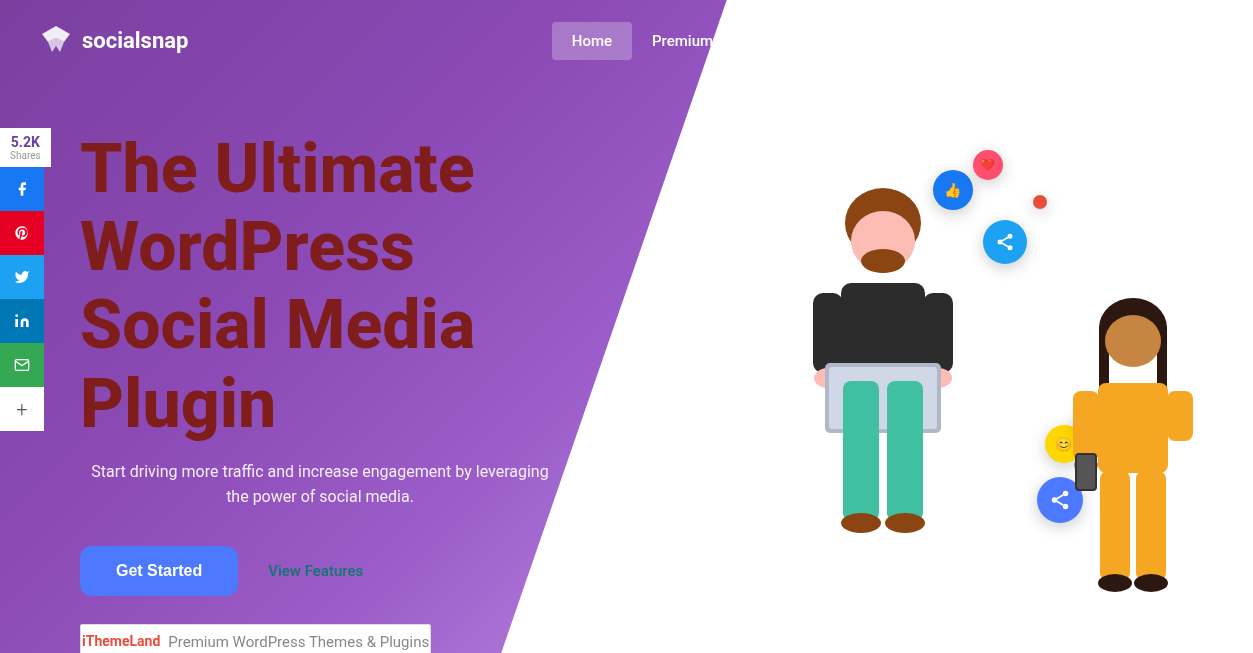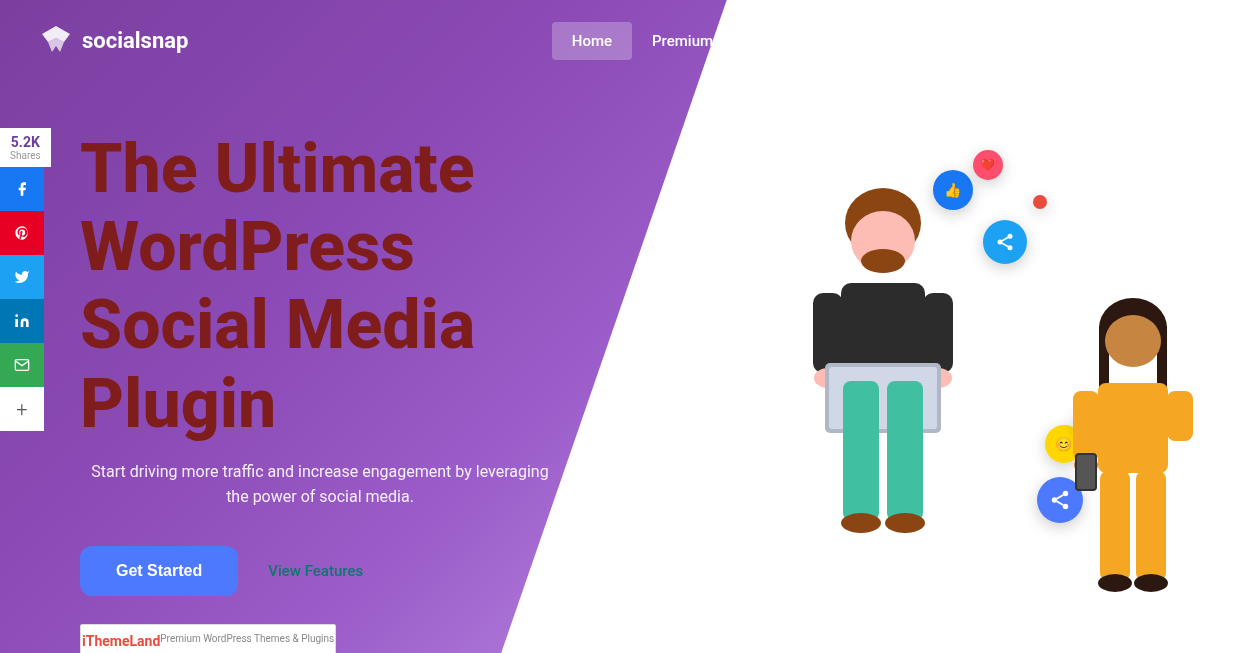--- a/index.html
+++ b/index.html
@@ -209,22 +209,23 @@
       font-size: 14px;
       font-weight: 700;
       color: #1a7abf;
     }
 
     .ithemeland-badge .badge-title span {
       color: #e74c3c;
     }
 
     .ithemeland-badge .badge-sub {
-      font-size: 10px;
+      font-size: 15px;
       color: #888;
+      margin-left: 8px;
     }
 
     
     .illustration-area {
       position: absolute;
       right: 0;
       top: 80px;
       width: 600px;
       height: 573px;
       z-index: 5;

